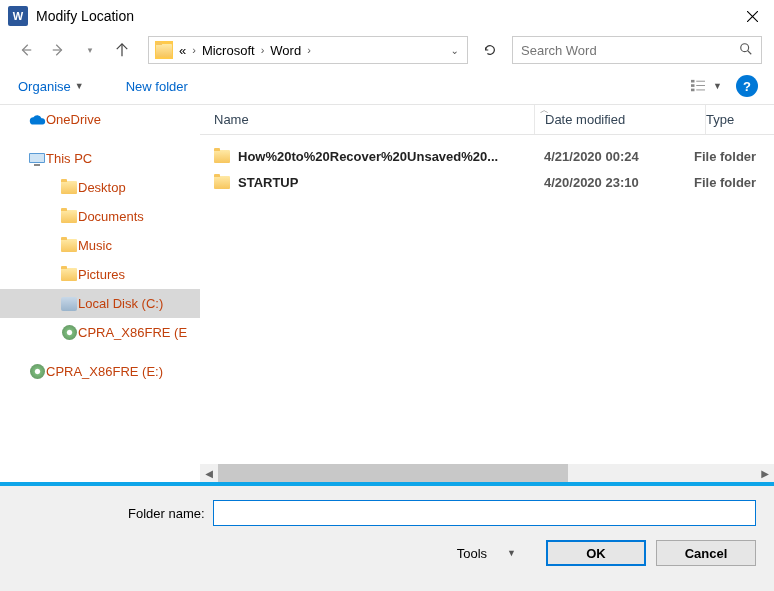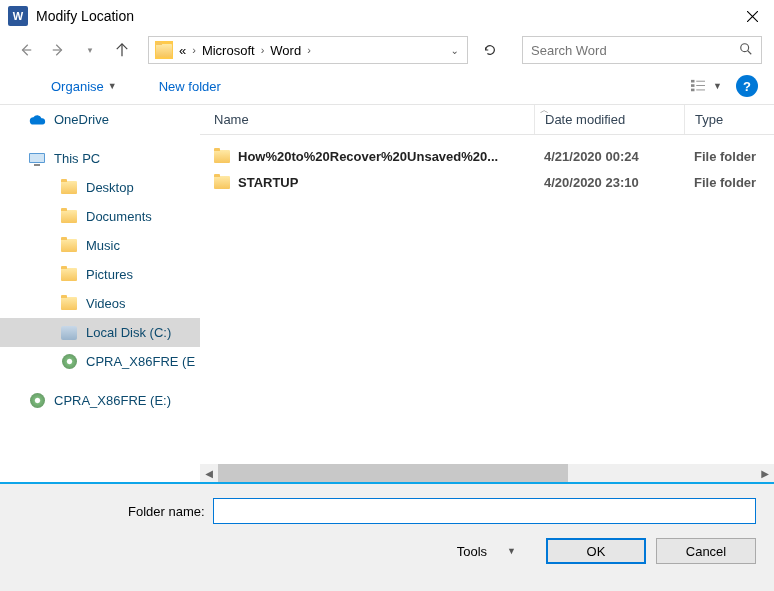--- a/index.html
+++ b/index.html
@@ -15,77 +15,77 @@
 .navbar { height: 36px; display: flex; align-items: center; padding: 0 12px; gap: 4px; }
 .nav-btn { width: 28px; height: 28px; display: flex; align-items: center; justify-content: center; color: #888; font-size: 14px; }
 .nav-btn.enabled { color: #444; }
 .nav-btn svg { width: 14px; height: 14px; }
 .breadcrumb { flex: 0 0 320px; height: 28px; border: 1px solid #ccc; display: flex; align-items: center; padding: 0 2px; background: #fff; margin-left: 8px; }
 .bc-icon { width: 18px; height: 18px; background: #ffca4b; margin: 0 4px; display:flex; align-items:center; justify-content:center; }
 .bc-sep { color: #555; padding: 0 4px; font-size: 11px; }
 .bc-item { color: #000; padding: 0 2px; }
 .bc-dropdown { margin-left: auto; padding: 0 6px; color: #555; font-size: 10px; }
 .refresh { width: 28px; height: 28px; display: flex; align-items: center; justify-content: center; color: #333; margin-left: 4px; }
-.searchbox { flex: 1; height: 28px; border: 1px solid #ccc; margin-left: 14px; display: flex; align-items: center; padding: 0 8px; }
+.searchbox { flex: 1; height: 28px; border: 1px solid #ccc; margin-left: 4px; display: flex; align-items: center; padding: 0 8px; }
 .searchbox input { flex: 1; border: none; outline: none; color: #777; font-size: 13px; background: transparent; }
 .searchbox .search-icon { color: #555; }
 
 
-.toolbar { height: 36px; display: flex; align-items: center; padding: 0 16px; margin-left: 33px; }
+.toolbar { height: 36px; display: flex; align-items: center; padding: 0 16px; }
 .toolbar .org { color: #0066cc; padding: 4px 2px; display: flex; align-items: center; gap: 4px; }
 .toolbar .newf { color: #0066cc; margin-left: 40px; }
 .toolbar .right { margin-left: auto; display: flex; align-items: center; gap: 14px; }
 .viewbtn { display: flex; align-items: center; gap: 6px; color: #555; }
 .help { width: 22px; height: 22px; border-radius: 50%; background: #0078d7; color: #fff; display: flex; align-items: center; justify-content: center; font-weight: bold; font-size: 13px; }
 
 
 .main { display: flex; height: 378px; border-top: 1px solid #e5e5e5; }
 
 
 .tree { width: 200px; overflow-y: auto; overflow-x: hidden; position: relative; }
 .tree::-webkit-scrollbar { width: 16px; }
 .tree::-webkit-scrollbar-track { background: #f0f0f0; }
 .tree::-webkit-scrollbar-thumb { background: #c0c0c0; }
-.tree-item { height: 29px; display: flex; align-items: center; padding-left: 28px; gap: 8px; color: #0c4a6e; }
+.tree-item { height: 29px; display: flex; align-items: center; padding-left: 28px; color: #c2410c; }
 .tree-item.child { padding-left: 60px; }
 .tree-item.selected { background: #d8d8d8; }
 .tree-item .ticon { width: 18px; height: 16px; display:flex; align-items:center; justify-content:center; }
 .tree-item .cloud { color: #0078d7; }
 .tree-item .pc { color: #5a9bd5; }
 .folder-ico { width: 16px; height: 13px; background: linear-gradient(#ffe9a6,#f7c65e); border-radius: 1px; position: relative; }
 .folder-ico::before { content:""; position:absolute; top:-2px; left:0; width:6px; height:3px; background:#f7c65e; border-radius:1px 1px 0 0;}
 .disk-ico { width: 16px; height: 14px; background: linear-gradient(#c8d8e8,#9ab4cc); border-radius: 2px; }
 .dvd-ico { width: 15px; height: 15px; background: radial-gradient(circle,#fff 20%,#7ab87a 30%,#5a8a5a 100%); border-radius: 50%; }
 
 
 .filearea { flex: 1; display: flex; flex-direction: column; position: relative; }
 .headers { height: 30px; display: flex; align-items: center; border-bottom: 1px solid #e5e5e5; color: #345; padding-left: 14px; }
 .col-name { width: 320px; }
 .col-date { width: 150px; border-left: 1px solid #e8e8e8; padding-left: 10px; height:100%; display:flex; align-items:center; }
-.col-type { flex: 1; border-left: 1px solid #e8e8e8; padding-left: 10px; height:100%; display:flex; align-items:center; }
+.col-type { flex: 1; border-left: 1px solid #e8e8e8; height:100%; display:flex; align-items:center;margin-left:21px; }
 .sort-ind { position:absolute; left: 340px; top:-1px; color:#888; font-size:9px; }
 .rows { flex: 1; font-weight: bold; }
 .row { height: 26px; display: flex; align-items: center; padding-left: 14px; color: #222; }
 .row .r-icon { width: 24px; display:flex; align-items:center; }
 .row .r-name { width: 296px; white-space: nowrap; overflow: hidden; text-overflow: ellipsis; }
 .row .r-date { width: 150px; padding-left: 10px; color: #555; }
 .row .r-type { flex: 1; padding-left: 10px; color: #555; white-space:nowrap; overflow:hidden; }
 .hscroll { height: 18px; background: #f0f0f0; display: flex; align-items: center; }
 .hscroll .arrow { width: 18px; height: 18px; display:flex; align-items:center; justify-content:center; color:#666; font-size:10px; }
 .hscroll .track { flex:1; height: 18px; position:relative; }
 .hscroll .thumb { position:absolute; left:0; width:65%; height:100%; background:#c8c8c8; }
 
 
-.bottom { padding: 14px 18px 0 18px; background:#f0f0f0; border-top:2px solid #0ea5e9; height:109px; }
+.bottom { padding: 14px 18px 0 18px; background:#f0f0f0; border-top:4px solid #0ea5e9; height:109px; }
 .fn-row { display: flex; align-items: center; margin-left: 110px; }
 .fn-label { margin-right: 8px; color:#000; }
 .fn-input { flex: 1; height: 26px; border: 1px solid #0078d7; padding: 0 6px; outline: none; background:#fff; }
 .btn-row { display: flex; align-items: center; justify-content: flex-end; gap: 10px; margin-top: 14px; }
 .tools { display:flex; align-items:center; gap:20px; color:#000; margin-right: 20px; }
-.btn { width: 100px; height: 26px; border: 1px solid #aaa; background: #e6e6e6; display:flex; align-items:center; justify-content:center; color:#000; }
+.btn { width: 100px; height: 26px; border: 1px solid #aaa; background: #e6e6e6; display:flex; align-items:center; justify-content:center; color:#000;font-weight:bold; }
 .btn.primary { border: 1px solid #0078d7; box-shadow: inset 0 0 0 1px #0078d7; background:#e6e6e6; }
 
 .dd-caret { font-size: 9px; color:#555; }
 </style>
 </head>
 <body>
 
 <div class="titlebar">
   <div class="word-icon">W</div>
   <div class="title">Modify Location</div>
@@ -209,26 +209,20 @@
           <div class="folder-ico"></div>
         </span>
         <span>Music</span>
       </div>
     <div class="tree-item child">
         <span class="ticon">
           <div class="folder-ico"></div>
         </span>
         <span>Pictures</span>
       </div>
-    <div class="tree-item child">
-        <span class="ticon">
-          <div class="folder-ico"></div>
-        </span>
-        <span>Videos</span>
-      </div>
     <div class="tree-item child selected">
         <span class="ticon">
           <div class="disk-ico"></div>
         </span>
         <span>Local Disk (C:)</span>
       </div>
     <div class="tree-item child">
         <span class="ticon">
           <div class="dvd-ico"></div>
         </span>

